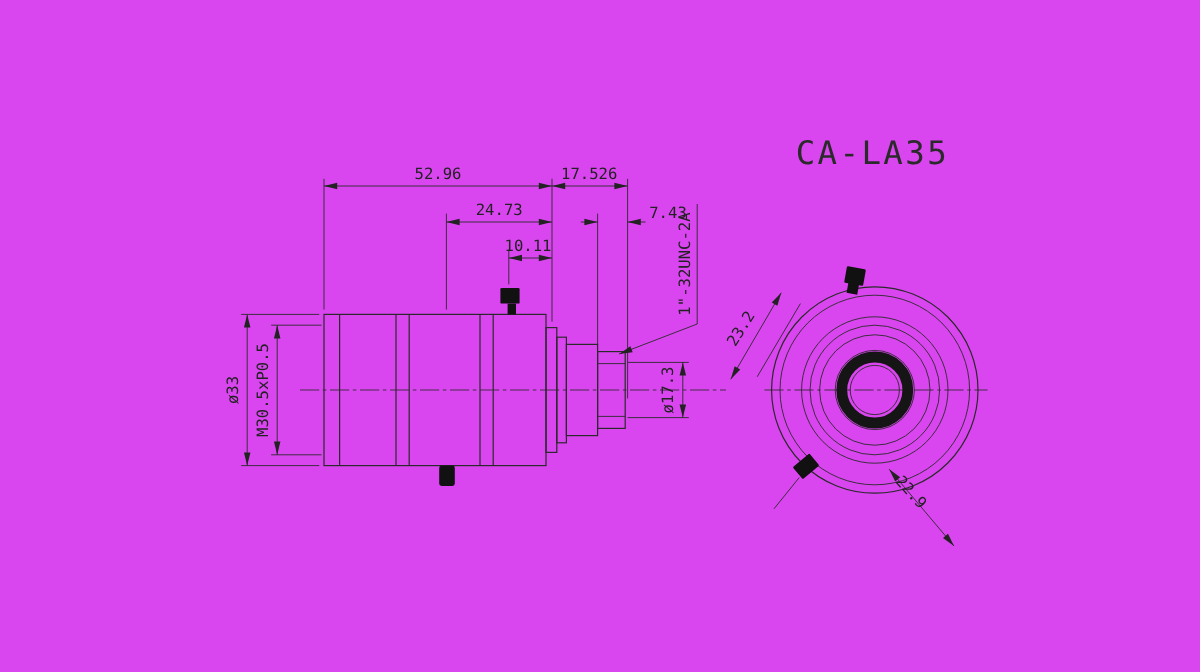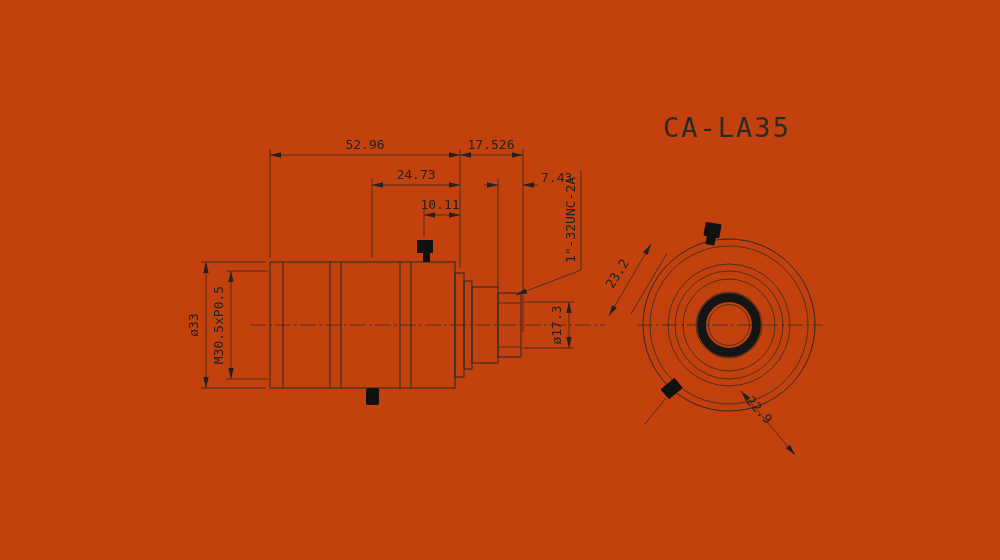--- a/index.html
+++ b/index.html
@@ -1,16 +1,16 @@
 <!DOCTYPE html>
 <html><head>
 <meta charset="utf-8">
 <style>
   html,body{margin:0;padding:0;background:#ffffff;}
-  .canvas{width:1000px;height:560px;position:relative;background:#c2410c;overflow:hidden;}
+  .canvas{width:1000px;height:560px;position:relative;background:#d946ef;overflow:hidden;}
   svg{display:block;}
   .ln{stroke:#2a2a2a;stroke-width:1;fill:none;}
   .thin{stroke:#2a2a2a;stroke-width:0.75;fill:none;}
   .cl{stroke:#2a2a2a;stroke-width:0.7;fill:none;stroke-dasharray:16 3 3 3;}
   .dimln{stroke:#2a2a2a;stroke-width:0.75;fill:none;}
   .solid{fill:#111;stroke:none;}
   text{font-family:"DejaVu Sans Mono","Liberation Mono",monospace;fill:#222;}
   .dim{font-size:13px;}
   .title{font-size:27px;letter-spacing:2px;fill:#2a2a2a;}
 </style>

